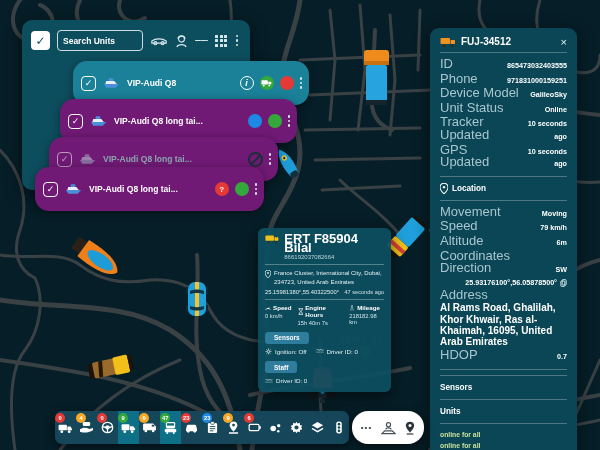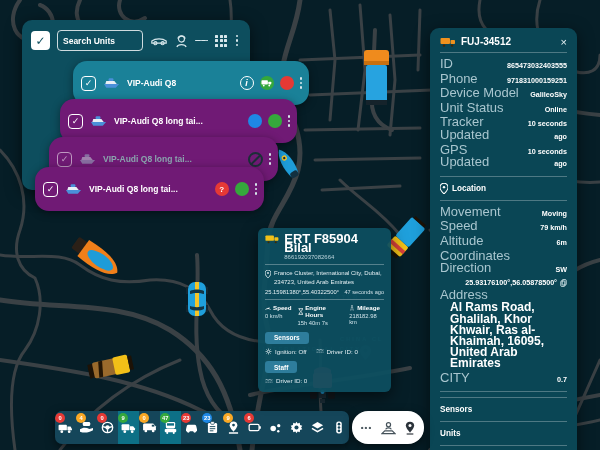--- a/index.html
+++ b/index.html
@@ -50,21 +50,21 @@
   .dp-title{display:flex;align-items:center;gap:5px;}
   .dp-title .t{color:#fff;font-size:10px;font-weight:bold;flex:1;}
   .dp-close{color:#e6f2f5;font-size:11px;cursor:pointer;line-height:10px;}
   .hr{height:1px;background:rgba(255,255,255,.28);margin:5px 0;}
   .kv{display:flex;justify-content:space-between;align-items:baseline;line-height:12.6px;}
   .kv .k{color:#a9c6cf;font-size:13px;}
   .kv .v{color:#fff;font-size:7.2px;font-weight:bold;text-align:right;}
   .sec{display:flex;align-items:center;gap:4px;color:#fff;font-size:8.2px;font-weight:bold;margin:3px 0 2px 0;line-height:13px;}
   .coord-line{display:flex;justify-content:flex-end;align-items:center;gap:3px;line-height:12px;}
   .coord-line .v{color:#fff;font-size:7.2px;font-weight:bold;}
-  .addr{color:#fff;font-size:12px;font-weight:bold;line-height:11.2px;margin:1px 0 2px 10px;}
+  .addr{color:#fff;font-size:10px;font-weight:bold;line-height:11.2px;margin:1px 0 2px 0;}
   .plain{color:#d7e8ec;font-size:7.2px;line-height:12.5px;}
   .event-line{color:#c9e09c;font-size:6.8px;font-weight:bold;line-height:11px;}
 
   
   .popup{left:258px;top:228px;width:133px;background:rgba(13,79,96,.94);border-radius:6px;
     padding:6px 7px 7px 7px;z-index:20;box-shadow:0 5px 16px rgba(0,0,0,.55);}
   .pp-head{display:flex;gap:5px;align-items:flex-start;}
   .pp-title{color:#fff;font-size:13px;font-weight:bold;line-height:9px;}
   .pp-imei{color:#b9d2da;font-size:6px;margin-top:2px;}
   .pp-hr{height:1px;background:rgba(255,255,255,.3);margin:4px 0;}
@@ -389,21 +389,21 @@
           <rect x="3" y="1" width="6" height="8" rx="1"></rect>
           <rect x="1" y="3" width="6" height="8" rx="1"></rect>
         </svg>
     </div>
 
     <div class="kv">
         <span class="k">Address</span>
       </div>
     <div class="addr">Al Rams Road, Ghalilah, Khor Khwair, Ras al-Khaimah, 16095, United Arab Emirates</div>
     <div class="kv">
-        <span class="k">CITY</span>
+        <span class="k">HDOP</span>
         <span class="v">0.7</span>
       </div>
 
     <div class="hr"></div>
     <div class="hr"></div>
 
     <div class="sec">
         <span>Sensors</span>
       </div>
     <div class="hr"></div>

